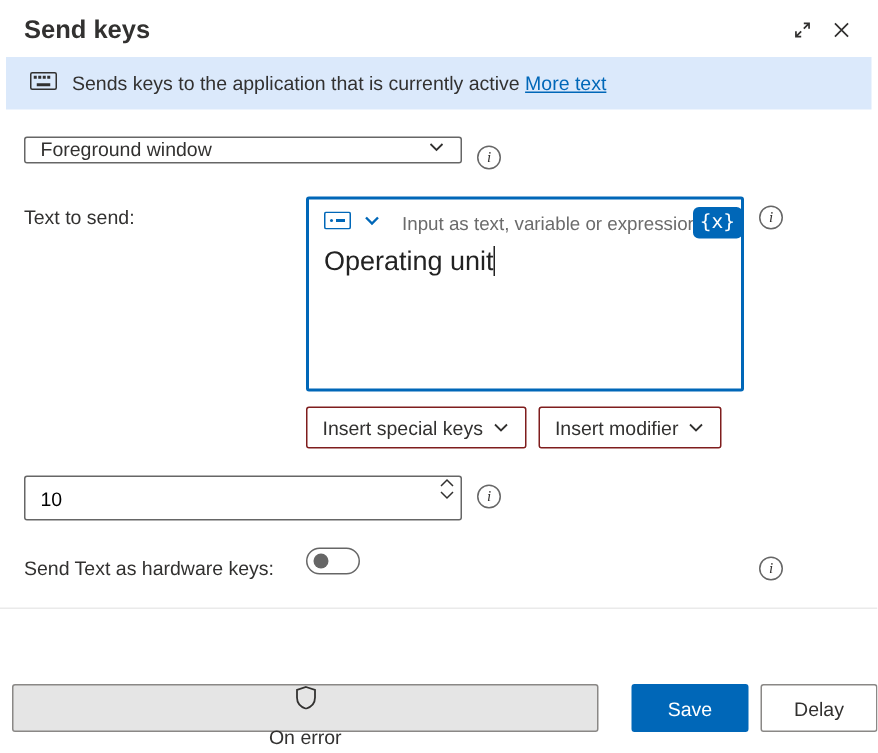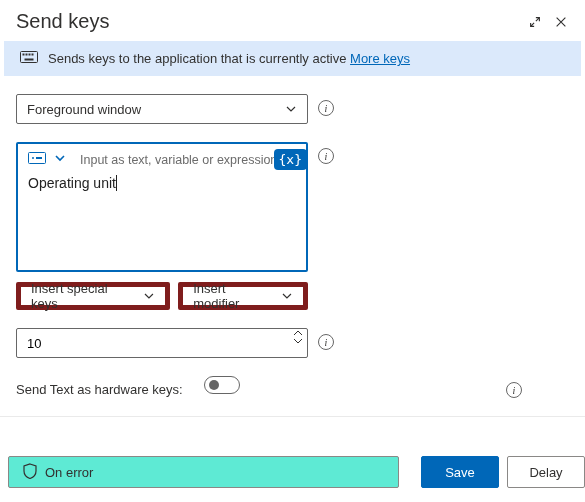--- a/index.html
+++ b/index.html
@@ -1,58 +1,58 @@
 <!DOCTYPE html>
 <html><head>
 <meta charset="utf-8">
 <style>
 * { box-sizing: border-box; margin: 0; padding: 0; font-family: "Segoe UI", Arial, sans-serif; }
 body { background: #fff; width: 585px; height: 502px; position: relative; font-size: 13px; color: #323130; overflow: hidden; }
 
 .header { display: flex; align-items: center; justify-content: space-between; padding: 10px 16px 8px 16px; }
-.header h1 { font-size: 20px; font-weight: 400; }
+.header h1 { font-size: 17px; font-weight: 700; }
 .header-actions { display: flex; gap: 10px; align-items: center; }
 .hicon { width: 16px; height: 16px; display: flex; align-items: center; justify-content: center; color: #323130; cursor: pointer; }
 
 .info-banner { background: #dbe9fb; padding: 10px 16px; display: flex; align-items: center; gap: 10px; margin: 0 4px; }
 .info-banner a { color: #0067b8; text-decoration: underline; cursor: pointer; }
 
 .form-area { padding: 18px 16px 0 16px; }
 .row { display: flex; align-items: flex-start; margin-bottom: 18px; }
 .row .label { width: 188px; padding-top: 6px; font-size: 13px; }
 .row .control { flex: 1; display: flex; align-items: center; max-width: 292px; }
 .info-col { width: 26px; display: flex; align-items: center; justify-content: flex-end; padding-top: 6px; }
 
-.select { width: 100%; height: 30px; border: 1px solid #666; border-radius: 2px; padding: 0 10px; display: flex; align-items: center; justify-content: space-between; background: #fff; cursor: pointer; }
+.select { width: 100%; height: 18px; border: 1px solid #666; border-radius: 2px; padding: 0 10px; display: flex; justify-content: space-between; background: #fff; cursor: pointer; }
 .chev { width: 12px; height: 12px; }
 
 .text-editor { width: 100%; border: 2px solid #0067b8; border-radius: 2px; position: relative; padding: 8px 10px 10px 10px; min-height: 130px; background: #fff; }
 .te-top { display: flex; align-items: center; gap: 8px; margin-bottom: 8px; }
 .te-top .placeholder { color: #6b6b6b; font-size: 12.5px; flex: 1; margin-left: 6px; }
 .var-btn { position: absolute; top: 5px; right: -1px; background: #0067b8; color: #fff; border-radius: 4px; padding: 3px 5px; font-family: "Segoe UI", monospace; font-size: 13px; cursor: pointer; }
-.te-content { font-size: 14px; color: #222; }
+.te-content { font-size: 18px; color: #222; }
 .te-content .cursor { border-right: 1px solid #222; animation: blink 1s steps(1) infinite; }
 @keyframes blink { 50% { border-color: transparent; } }
 
 .btn-row { display: flex; gap: 8px; margin-top: 10px; }
-.slim-btn { height: 28px; border: 5px solid #7f1d1d; border-radius: 2px; background: #fff; padding: 0 10px; display: flex; align-items: center; gap: 6px; cursor: pointer; font-size: 13px; }
+.slim-btn { height: 28px; border: 1px solid #7f1d1d; border-radius: 2px; background: #fff; padding: 0 10px; display: flex; align-items: center; gap: 6px; cursor: pointer; font-size: 13px; }
 
 .spinner { width: 100%; height: 30px; border: 1px solid #666; border-radius: 2px; display: flex; padding: 0 4px 0 10px; position: relative; background: #fff; }
 .spinner input { border: none; outline: none; flex: 1; font-size: 13px; font-family: inherit; }
 .spin-arrows { display: flex; flex-direction: column; gap: 0; }
 .spin-arrows svg { width: 10px; height: 8px; cursor: pointer; }
 
 .toggle { width: 36px; height: 18px; border: 1px solid #666; border-radius: 9px; position: relative; background: #fff; cursor: pointer; }
 .toggle .knob { position: absolute; width: 10px; height: 10px; background: #666; border-radius: 50%; top: 3px; left: 4px; }
 
 .divider { border-top: 1px solid #eaeaea; margin-top: 16px; margin-bottom: 0; }
 
 .footer { position: absolute; bottom: 0; left: 0; right: 0; padding: 14px 0 14px 8px; display: flex; align-items: center; }
 .footer-left { flex: 1; }
-.onerror { height: 32px; border: 1px solid #8a8886; border-radius: 2px; background: #5eead4; padding: 0 14px; display: flex; align-items: center; gap: 8px; cursor: pointer; font-size: 13px; }
+.onerror { height: 32px; border: 1px solid #8a8886; border-radius: 2px; background: #e5e5e5; padding: 0 14px; display: flex; align-items: center; gap: 8px; cursor: pointer; font-size: 13px; flex-direction: column; }
 .footer-right { display: flex; gap: 8px; padding-right: 0; margin-left: 22px; }
 .btn { height: 32px; min-width: 78px; border: 1px solid #8a8886; border-radius: 2px; background: #fff; padding: 0 18px; display: flex; align-items: center; justify-content: center; cursor: pointer; font-size: 13px; }
 .btn.primary { background: #0067b8; border-color: #0067b8; color: #fff; font-weight: 400; }
 
 .info-icon { width: 16px; height: 16px; border: 1px solid #666; border-radius: 50%; display: flex; align-items: center; justify-content: center; font-size: 10px; font-style: italic; font-family: Georgia, serif; cursor: pointer; }
 </style>
 </head>
 <body>
 
 <div class="header">
@@ -77,41 +77,42 @@
         <rect x="0.5" y="0.5" width="17" height="11" rx="1" fill="none" stroke="#323130"></rect>
         <rect x="2.5" y="2.5" width="2" height="2" fill="#323130"></rect>
         <rect x="5.5" y="2.5" width="2" height="2" fill="#323130"></rect>
         <rect x="8.5" y="2.5" width="2" height="2" fill="#323130"></rect>
         <rect x="11.5" y="2.5" width="2" height="2" fill="#323130"></rect>
         <rect x="4.5" y="7.5" width="9" height="2" fill="#323130"></rect>
       </svg>
   </span>
   <span>
     <span>Sends keys to the application that is currently active</span>
-    <a>More keys</a>
+    <a>More text</a>
   </span>
 </div>
 
 <div class="form-area">
 
   <div class="row">
     <div class="control">
       <div class="select">
         <span>Foreground window</span>
         <svg class="chev" viewBox="0 0 12 12" fill="none" stroke="#323130" stroke-width="1.2">
             <path d="M2 4 L6 8 L10 4"></path>
           </svg>
       </div>
     </div>
     <div class="info-col">
         <div class="info-icon">i</div>
       </div>
   </div>
 
   <div class="row">
+    <div class="label">Text to send:</div>
     <div style="flex:1; max-width:292px;">
       <div class="text-editor">
         <div class="te-top">
           <span>
             <svg width="18" height="12" viewBox="0 0 18 12">
                 <rect x="0.5" y="0.5" width="17" height="11" rx="1" fill="none" stroke="#0067b8"></rect>
                 <circle cx="5" cy="6" r="1" fill="#0067b8"></circle>
                 <rect x="8" y="5" width="6" height="2" fill="#0067b8"></rect>
               </svg>
           </span>

